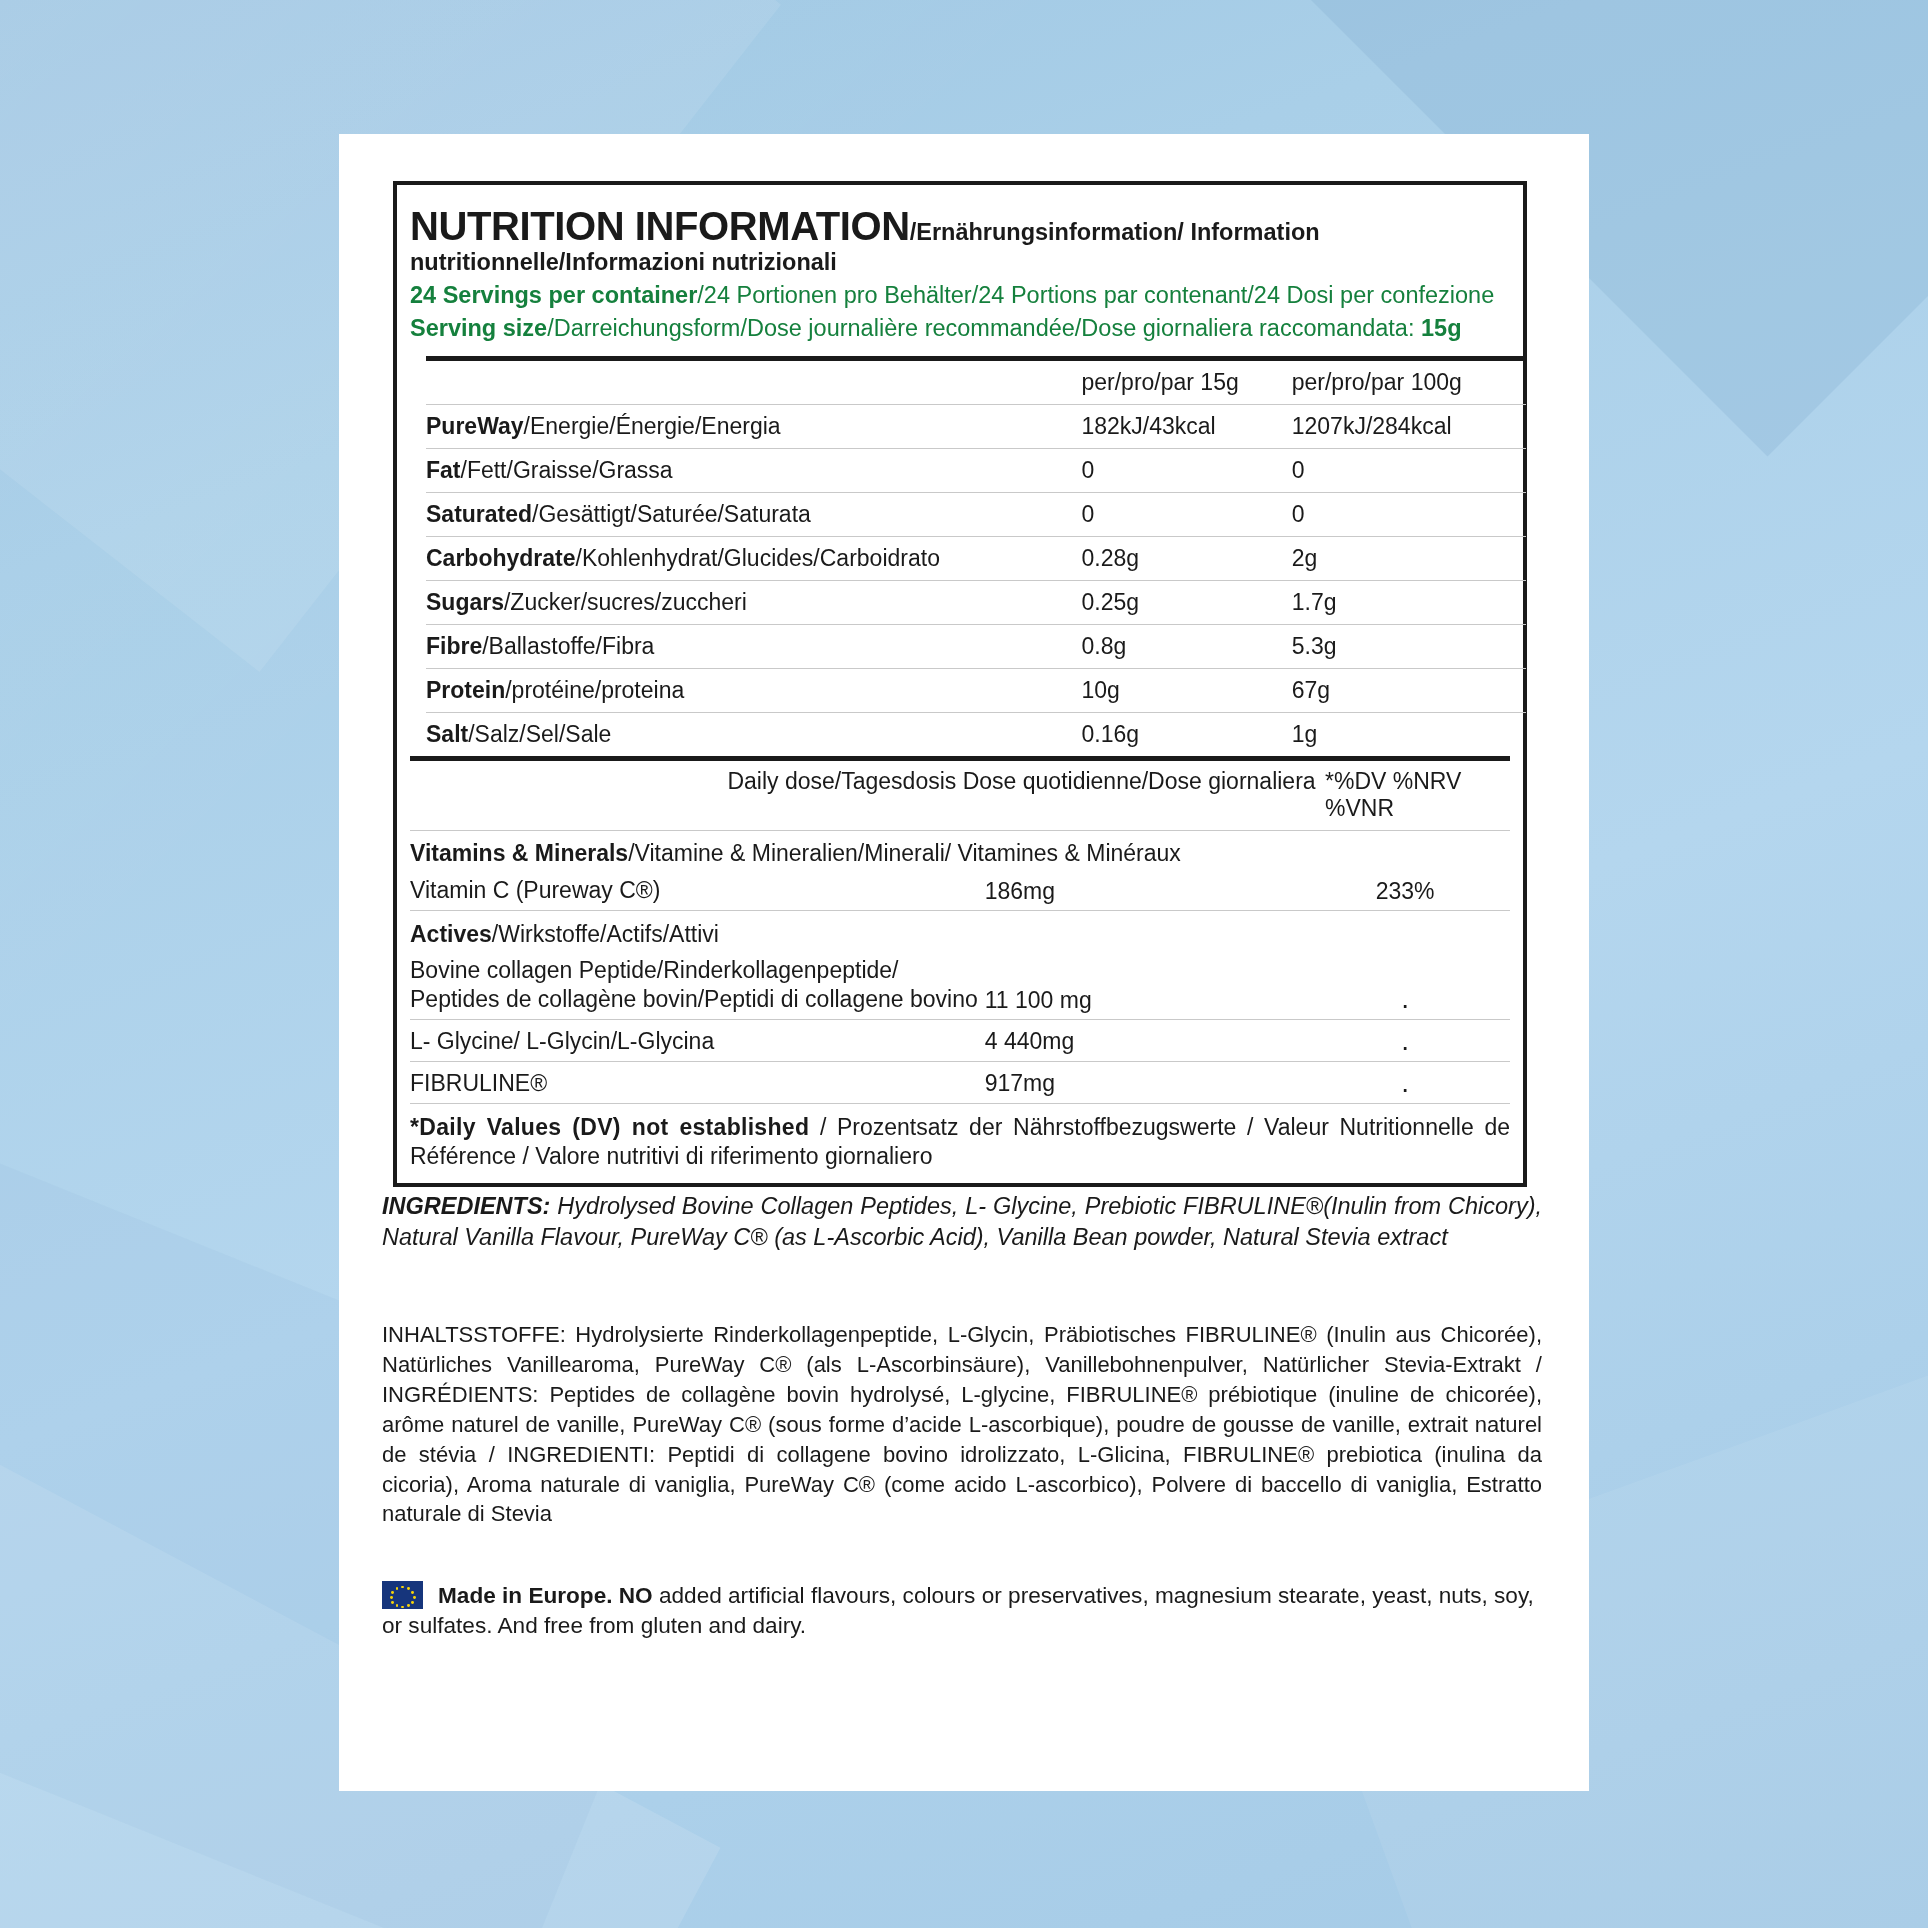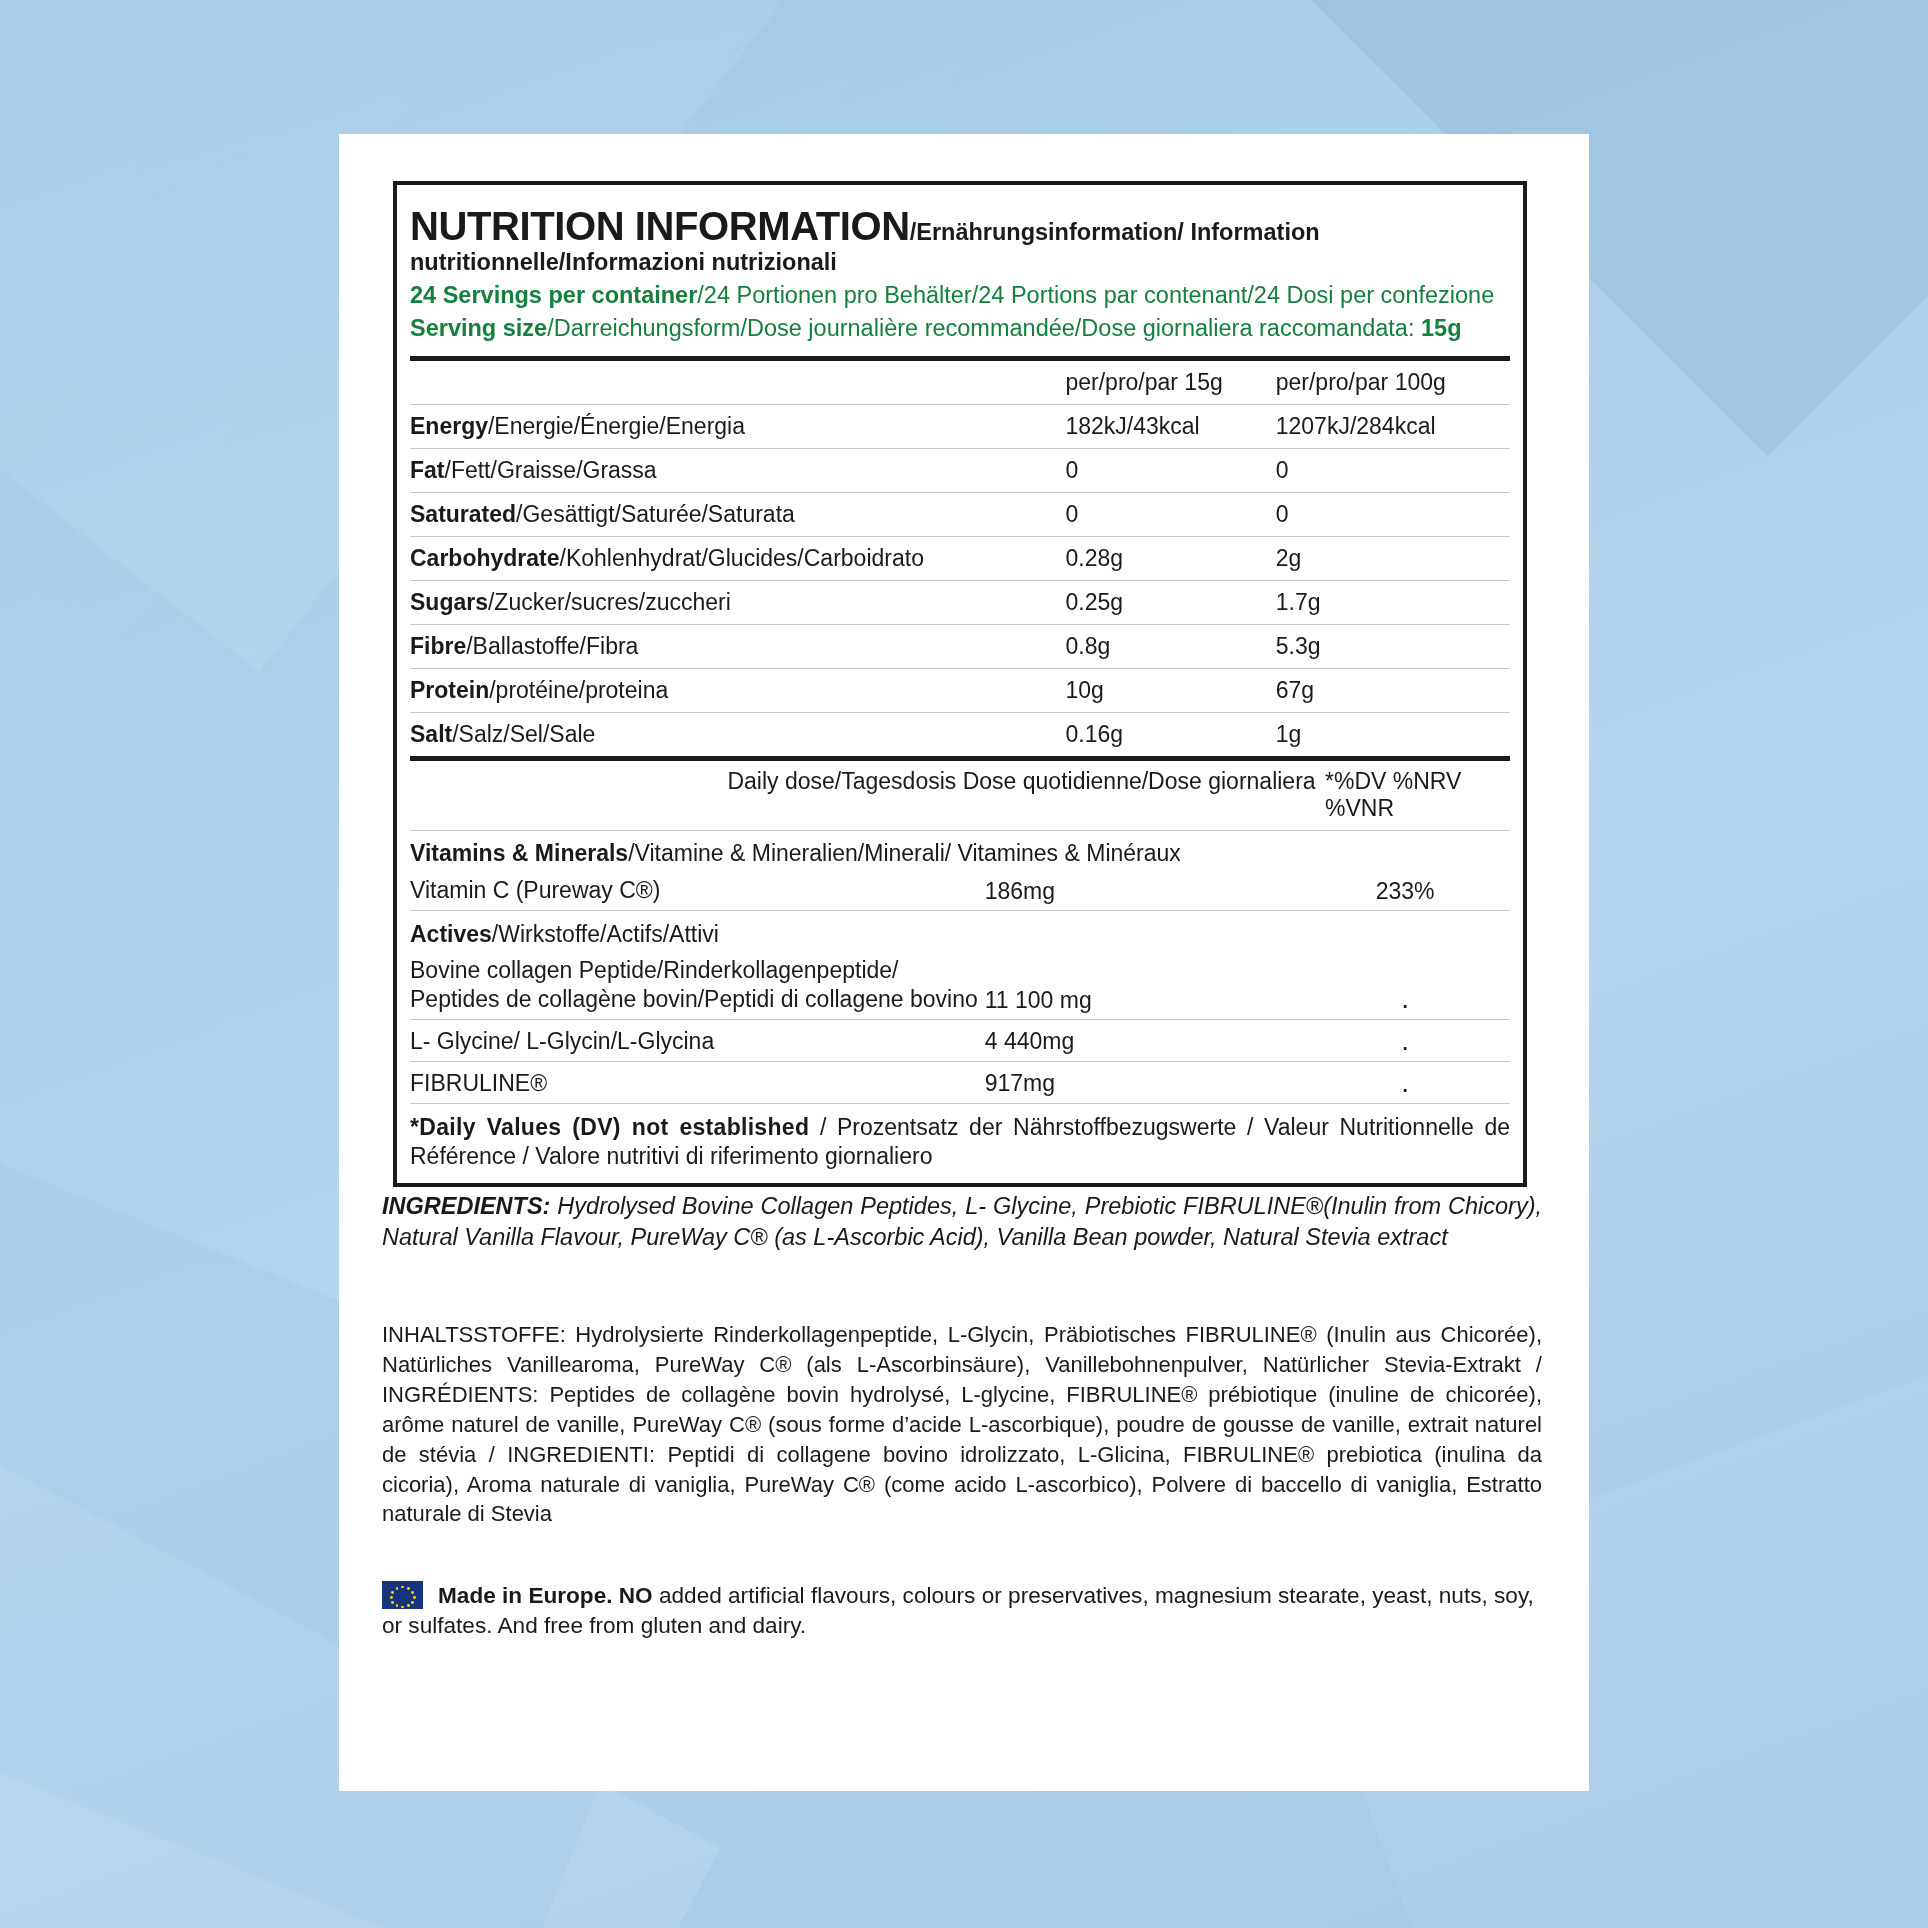--- a/index.html
+++ b/index.html
@@ -111,20 +111,21 @@
   }
   .meta-line b { font-weight: bold; }
 
   
   table.nut {
     width: 100%;
     border-collapse: collapse;
     font-size: 23px;
     color: #1a1a1a;
     margin-top: 12.2px;
+    margin-left: 16px;
   }
   table.nut td {
     padding: 8.5px 0 7.5px 0;
     border-bottom: 1.9px solid #c9c9c9;
     vertical-align: bottom;
   }
   table.nut tr.thead-row td {
     border-bottom: 1.9px solid #c9c9c9;
     border-top: 5.6px solid #1a1a1a;
     padding-top: 8.5px;
@@ -261,21 +262,21 @@
 
       <table class="nut">
         <tbody>
           <tr class="thead-row">
             <td class="col-name"></td>
             <td class="col-a">per/pro/par 15g</td>
             <td class="col-b">per/pro/par 100g</td>
           </tr>
 
           <tr>
-            <td class="col-name nm"><b>Energy</b><span>/Energie/Énergie/Energia</span></td>
+            <td class="col-name nm"><b>PureWay</b><span>/Energie/Énergie/Energia</span></td>
             <td class="col-a">182kJ/43kcal</td>
             <td class="col-b">1207kJ/284kcal</td>
           </tr>
 
           <tr>
             <td class="col-name nm"><b>Fat</b><span>/Fett/Graisse/Grassa</span></td>
             <td class="col-a">0</td>
             <td class="col-b">0</td>
           </tr>
 

